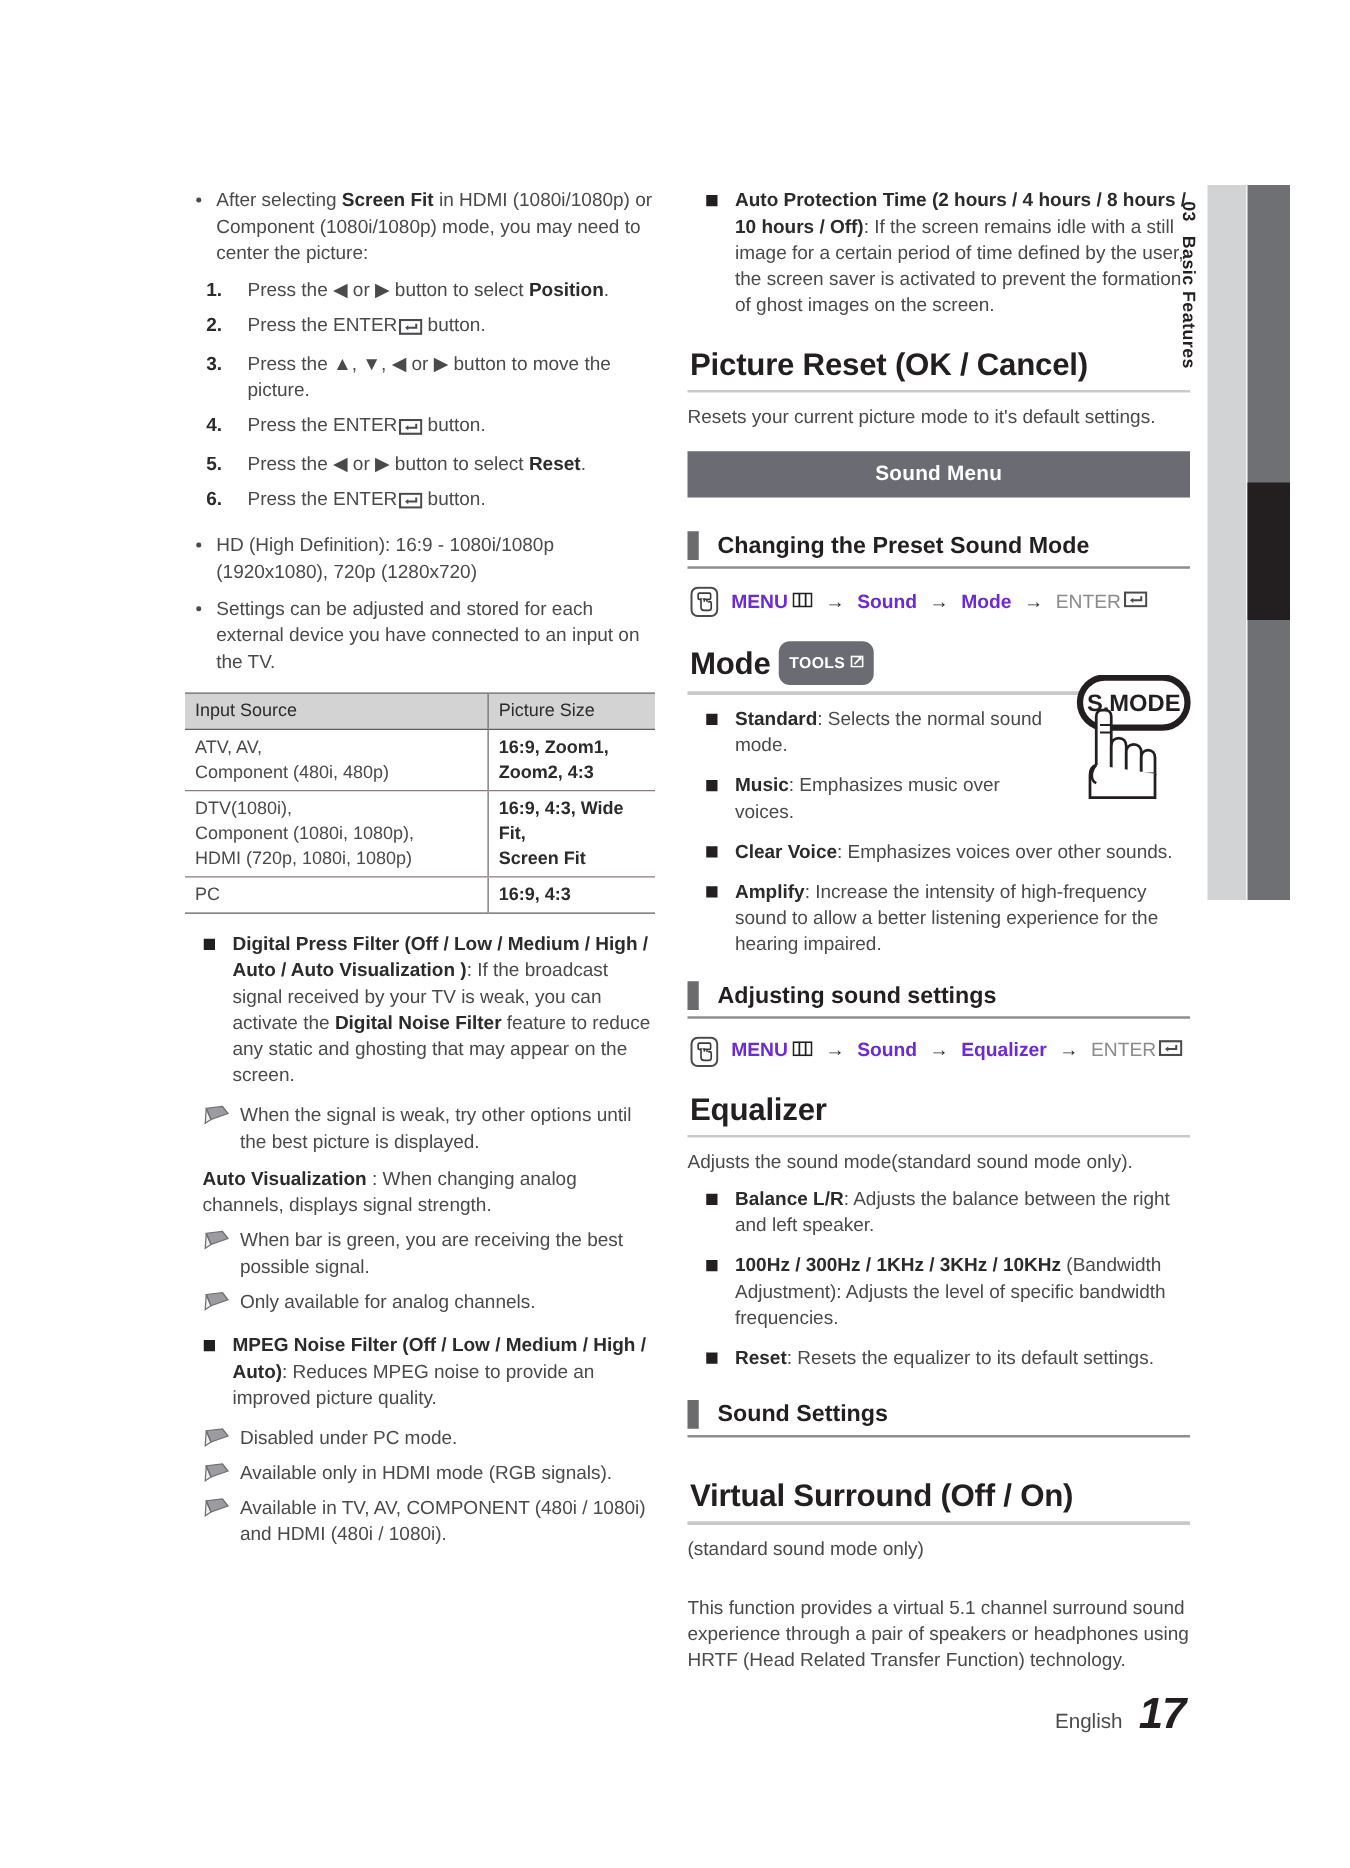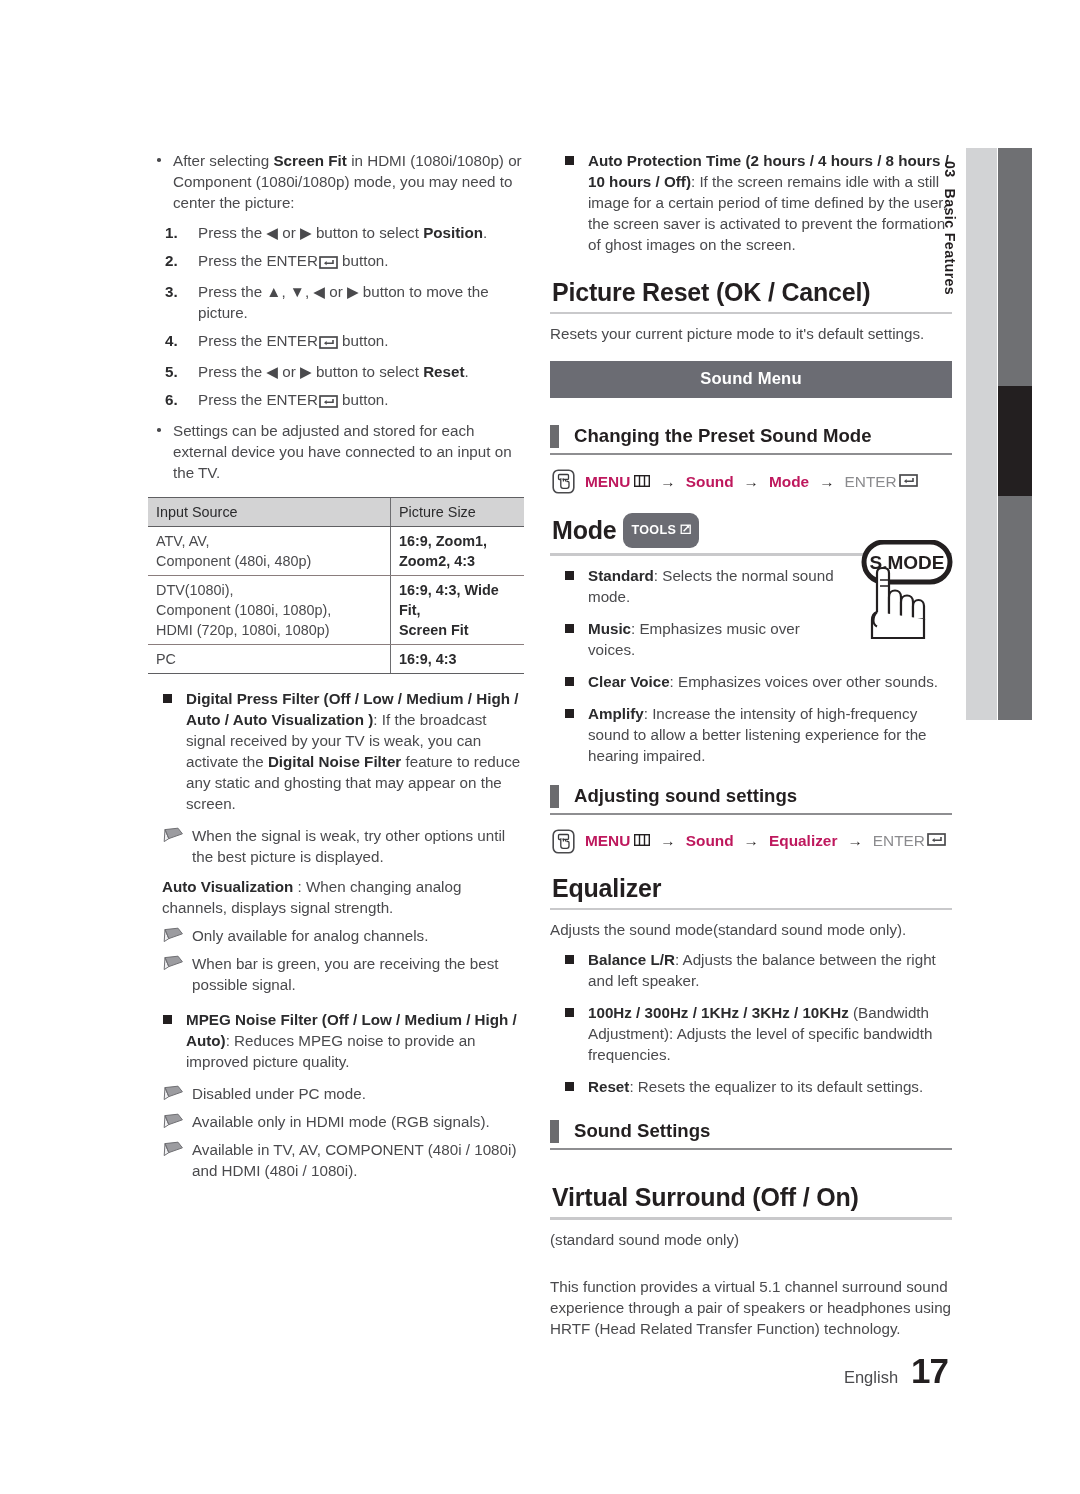--- a/index.html
+++ b/index.html
@@ -59,21 +59,21 @@
   .bar-head .tick{position:absolute;left:0;top:1px;width:9px;height:23px;background:#6b6b6e;}
   .bar-head .txt{font-size:18.6px;font-weight:bold;color:#231f20;line-height:24px;}
   .bar-head .urule{position:absolute;left:0;right:0;bottom:0;height:2.2px;background:#8e8e91;}
 
   .banner{background:#6b6c73;color:#ffffff;font-weight:bold;font-size:16.6px;
     text-align:center;padding:8px 12px 9px;margin:17px 0 6px;letter-spacing:0.2px;}
 
   
   .menupath{display:flex;align-items:center;gap:10px;margin:14px 0 0 2px;
     font-size:15.4px;color:#8b8b8e;}
-  .menupath .strong{color:#be185d;font-weight:bold;}
+  .menupath .strong{color:#6d28d9;font-weight:bold;}
   .menupath .arrow{color:#231f20;font-weight:bold;}
 
   
   .oo{width:23px;height:25px;flex:0 0 auto;}
 
   
   .enter-glyph{display:inline-block;vertical-align:-3px;margin-left:1px;}
 
   
   .tools{display:inline-flex;align-items:center;gap:3px;background:#6b6c73;color:#fff;
@@ -89,21 +89,21 @@
     transform:rotate(90deg);transform-origin:0 0;
     display:flex;align-items:center;gap:11px;
     padding-left:13px;box-sizing:border-box;
     font-size:14.2px;font-weight:bold;color:#231f20;letter-spacing:0.4px;}
   .strip{position:absolute;left:998px;top:148px;width:34px;height:572px;background:#6f7073;}
   .strip-active{position:absolute;left:998px;top:386px;width:34px;height:110px;background:#231f20;}
 
   
   .footer{position:absolute;right:132px;bottom:103px;display:flex;align-items:baseline;gap:13px;}
   .footer .lang{font-size:16.5px;color:#4a4a4d;}
-  .footer .pno{font-size:35px;font-weight:bold;color:#231f20;letter-spacing:-1px;}
+  .footer .pno{font-size:35px;font-weight:bold;color:#231f20;letter-spacing:-1px;font-style:italic;}
 </style>
 </head>
 <body>
 
 <div class="page">
 
   <div class="col col-left">
 
     <div class="dot-item t">
       <span class="dot"></span>
@@ -129,20 +129,24 @@
 
       <li><span class="num">5.</span><span>Press the ◀ or ▶ button to select </span><b>Reset</b><span>.</span></li>
 
       <li><span class="num">6.</span><span>Press the </span><span>ENTER</span><span class="enter-glyph"><svg width="19" height="13" viewBox="0 0 19 13">
               <rect x="1" y="1" width="17" height="11" fill="none" stroke="#4a4a4d" stroke-width="1.7"></rect>
               <path d="M14 4v3.2H6.6" fill="none" stroke="#4a4a4d" stroke-width="1.6"></path>
               <path d="M7.6 5.1 5 7.2l2.6 2.1z" fill="#4a4a4d"></path>
             </svg></span><span> button.</span></li>
     </ul>
 
+    <div class="dot-item t" style="margin-top:13px">
+      <span class="dot"></span>
+      <span>HD (High Definition): 16:9 - 1080i/1080p (1920x1080), 720p (1280x720)</span>
+    </div>
 
     <div class="dot-item t">
       <span class="dot"></span>
       <span>Settings can be adjusted and stored for each external device you have connected to an input on the TV.</span>
     </div>
 
     <table class="sizes">
       <tbody>
           <tr>
         <th class="c1">Input Source</th>
@@ -185,30 +189,30 @@
     <div class="t plain-sub">
       <b>Auto Visualization</b><span> : When changing analog channels, displays signal strength.</span>
     </div>
 
     <div class="note-item t">
       <span class="pencil"><svg width="22" height="16" viewBox="0 0 22 16">
             <path d="M3 2.6 16 1.2l4.4 5.6L6.8 11.6z" fill="#9c9ca0"></path>
             <path d="M6.8 11.6 2.2 14.6 3 2.6z" fill="#f0f0f2" stroke="#6f6f73" stroke-width="1"></path>
             <path d="M3 2.6 16 1.2l4.4 5.6L6.8 11.6z" fill="none" stroke="#6f6f73" stroke-width="1"></path>
           </svg></span>
+      <span>When bar is green, you are receiving the best possible signal.</span>
+    </div>
+
+    <div class="note-item t">
+      <span class="pencil"><svg width="22" height="16" viewBox="0 0 22 16">
+            <path d="M3 2.6 16 1.2l4.4 5.6L6.8 11.6z" fill="#9c9ca0"></path>
+            <path d="M6.8 11.6 2.2 14.6 3 2.6z" fill="#f0f0f2" stroke="#6f6f73" stroke-width="1"></path>
+            <path d="M3 2.6 16 1.2l4.4 5.6L6.8 11.6z" fill="none" stroke="#6f6f73" stroke-width="1"></path>
+          </svg></span>
       <span>Only available for analog channels.</span>
-    </div>
-
-    <div class="note-item t">
-      <span class="pencil"><svg width="22" height="16" viewBox="0 0 22 16">
-            <path d="M3 2.6 16 1.2l4.4 5.6L6.8 11.6z" fill="#9c9ca0"></path>
-            <path d="M6.8 11.6 2.2 14.6 3 2.6z" fill="#f0f0f2" stroke="#6f6f73" stroke-width="1"></path>
-            <path d="M3 2.6 16 1.2l4.4 5.6L6.8 11.6z" fill="none" stroke="#6f6f73" stroke-width="1"></path>
-          </svg></span>
-      <span>When bar is green, you are receiving the best possible signal.</span>
     </div>
 
     <div class="sq-item t" style="margin-top:14px">
       <span class="sq"></span>
       <b>MPEG Noise Filter (Off / Low / Medium / High / Auto)</b><span>: Reduces MPEG noise to provide an improved picture quality.</span>
     </div>
     <div class="note-item t">
       <span class="pencil"><svg width="22" height="16" viewBox="0 0 22 16">
             <path d="M3 2.6 16 1.2l4.4 5.6L6.8 11.6z" fill="#9c9ca0"></path>
             <path d="M6.8 11.6 2.2 14.6 3 2.6z" fill="#f0f0f2" stroke="#6f6f73" stroke-width="1"></path>

